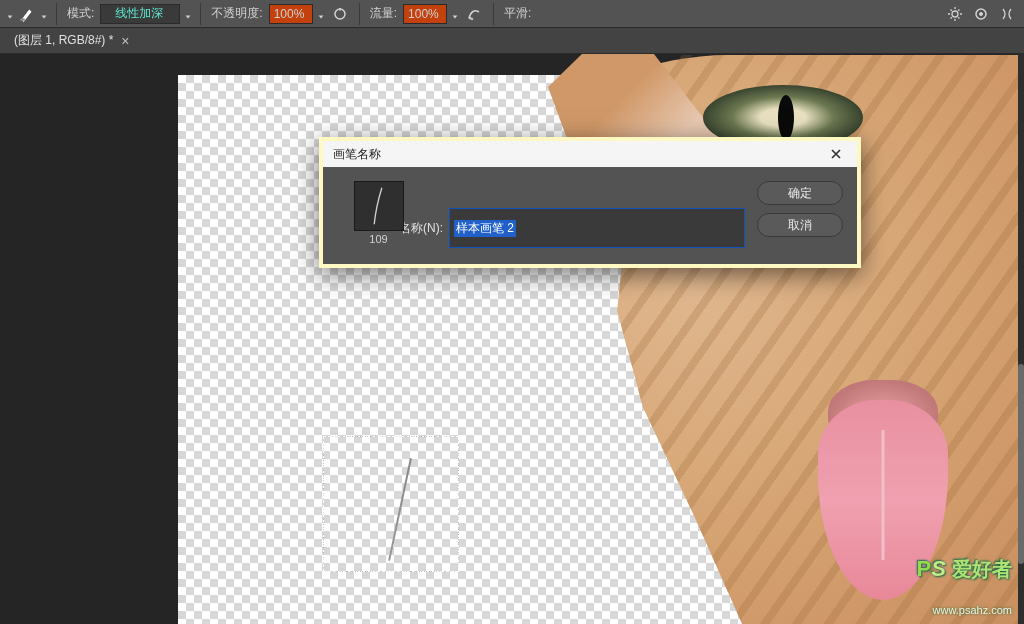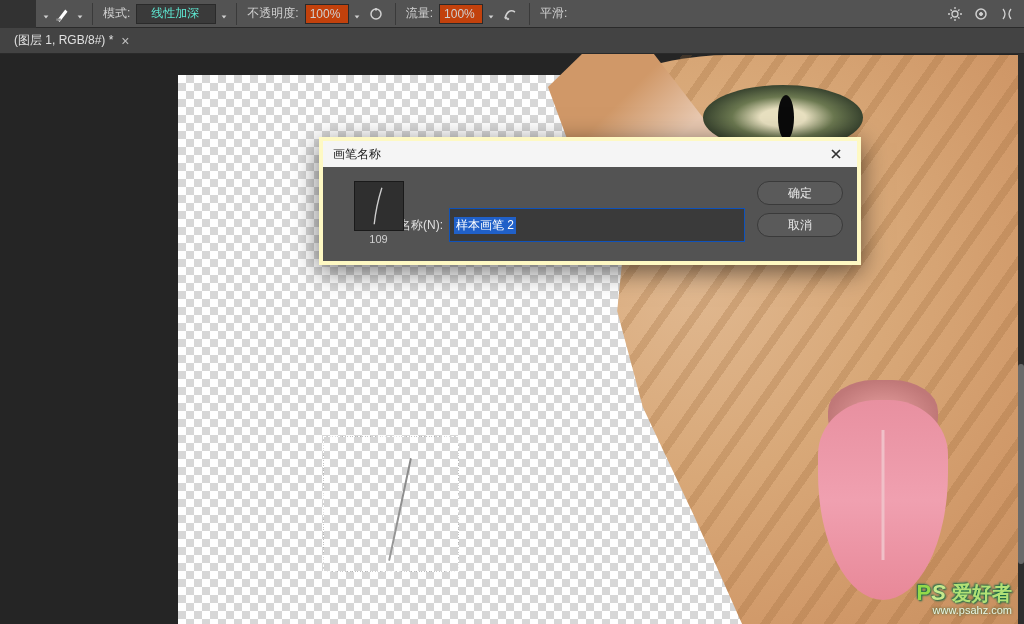--- a/index.html
+++ b/index.html
@@ -16,21 +16,20 @@
 
     
     .top-toolbar {
       height: 28px;
       background: #535353;
       display: flex;
       align-items: center;
       padding: 0 6px;
       gap: 4px;
       border-bottom: 1px solid #2a2a2a;
-      margin-left: 36px;
     }
     .tool-icon {
       width: 18px;
       height: 18px;
       display: flex;
       align-items: center;
       justify-content: center;
     }
     .chevron-down {
       width: 8px;
@@ -302,21 +301,21 @@
     }
     .dialog-fields { flex: 1; display: flex; flex-direction: column; gap: 6px; }
     .field-row { display: flex; align-items: center; gap: 6px; margin-top: 27px; }
     .field-label { color: #e0e0e0; font-size: 12px; }
     .field-input {
       flex: 1;
       background: #3a3a3a;
       border: 1px solid #0f52ba;
       color: #fff;
       font-size: 12px;
-      height: 34px;
+      height: 40px;
       padding: 0 4px;
       display: flex;
       align-items: center;
     }
     .field-input-text {
       background: #2060c8;
       color: #fff;
       padding: 0 2px;
     }
     .dialog-buttons {
@@ -368,21 +367,21 @@
     }
     .watermark .wm-top {
       font-size: 22px;
       font-weight: bold;
       line-height: 1;
       text-shadow: 1px 1px 2px #064, -1px -1px 2px #064;
     }
     .watermark .wm-top .ps-p { color: #8fe048; }
     .watermark .wm-top .ps-s { color: #c8f090; font-style: italic; }
     .watermark .wm-top .ps-cn { color: #b0e878; font-size: 20px; }
-    .watermark .wm-url { font-size: 11px; color: #eafff0; text-shadow: 0 0 3px #052; }
+    .watermark .wm-url { font-size: 11px; color: #eafff0; text-shadow: 0 0 3px #052; margin-top: 24px; }
   </style>
 </head>
 <body>
 
 <div class="top-toolbar">
   <span class="chevron-down">
     <svg viewBox="0 0 10 10">
         <path d="M2 3 L5 7 L8 3" fill="#d0d0d0"></path>
       </svg>
   </span>

